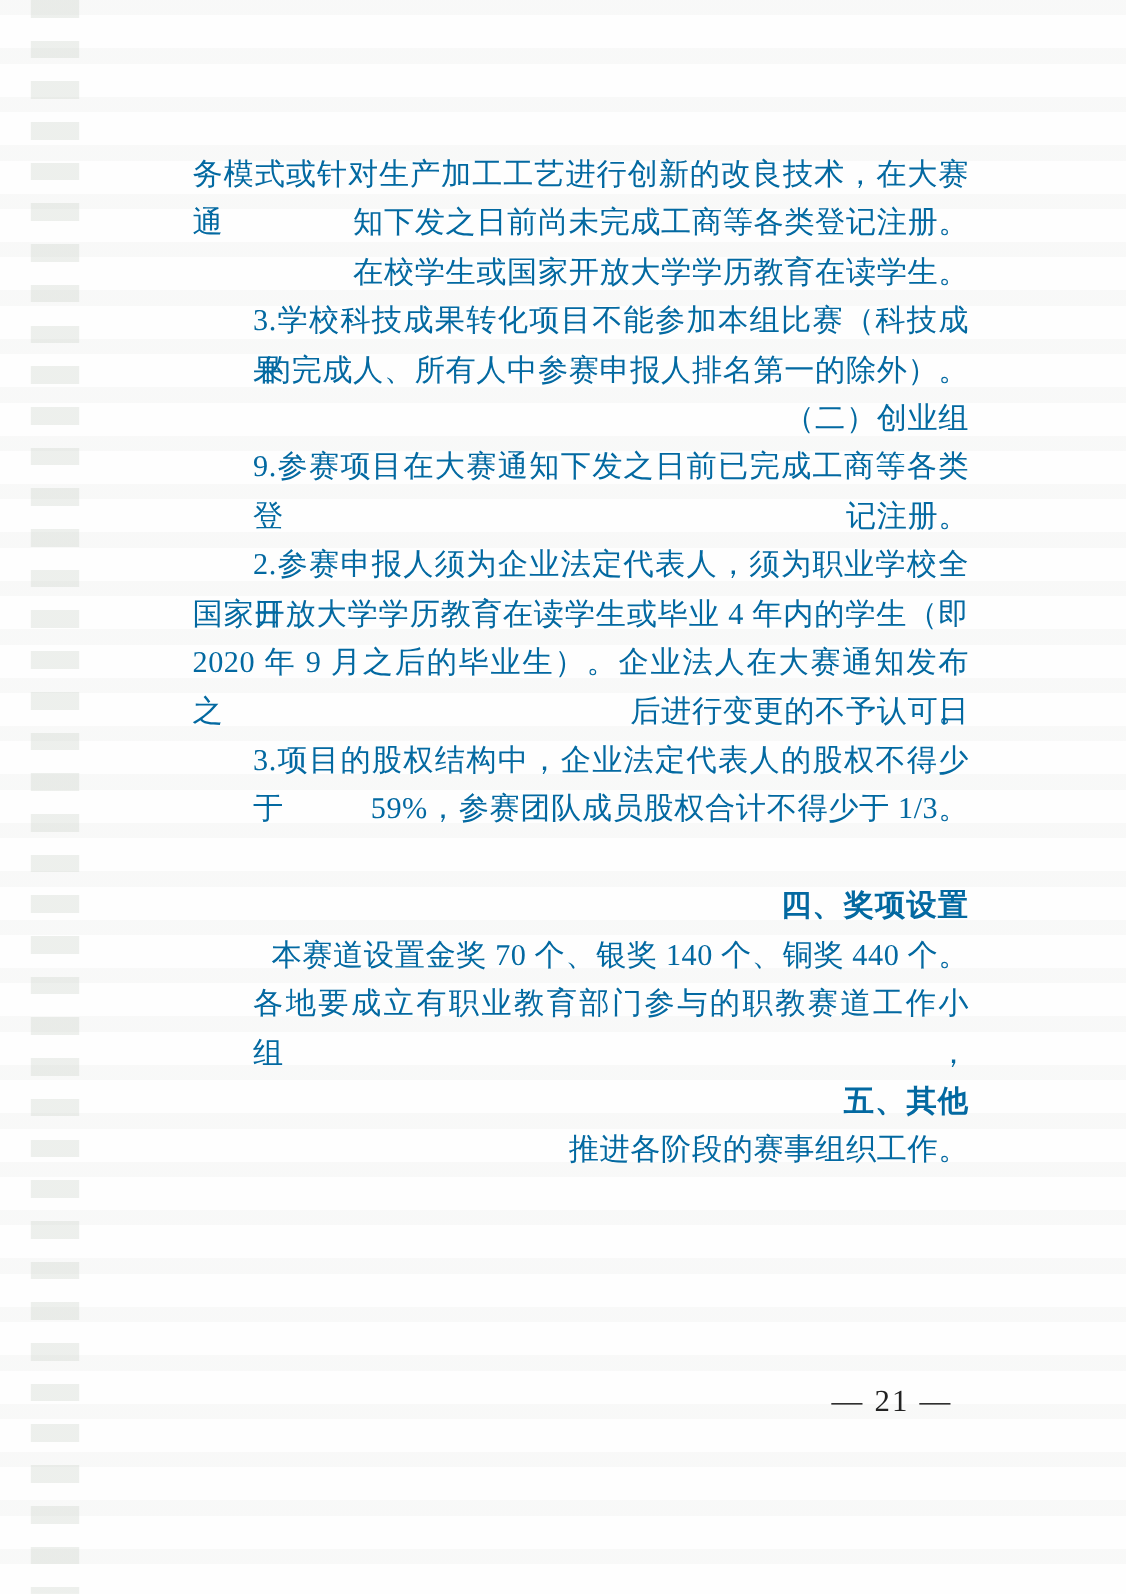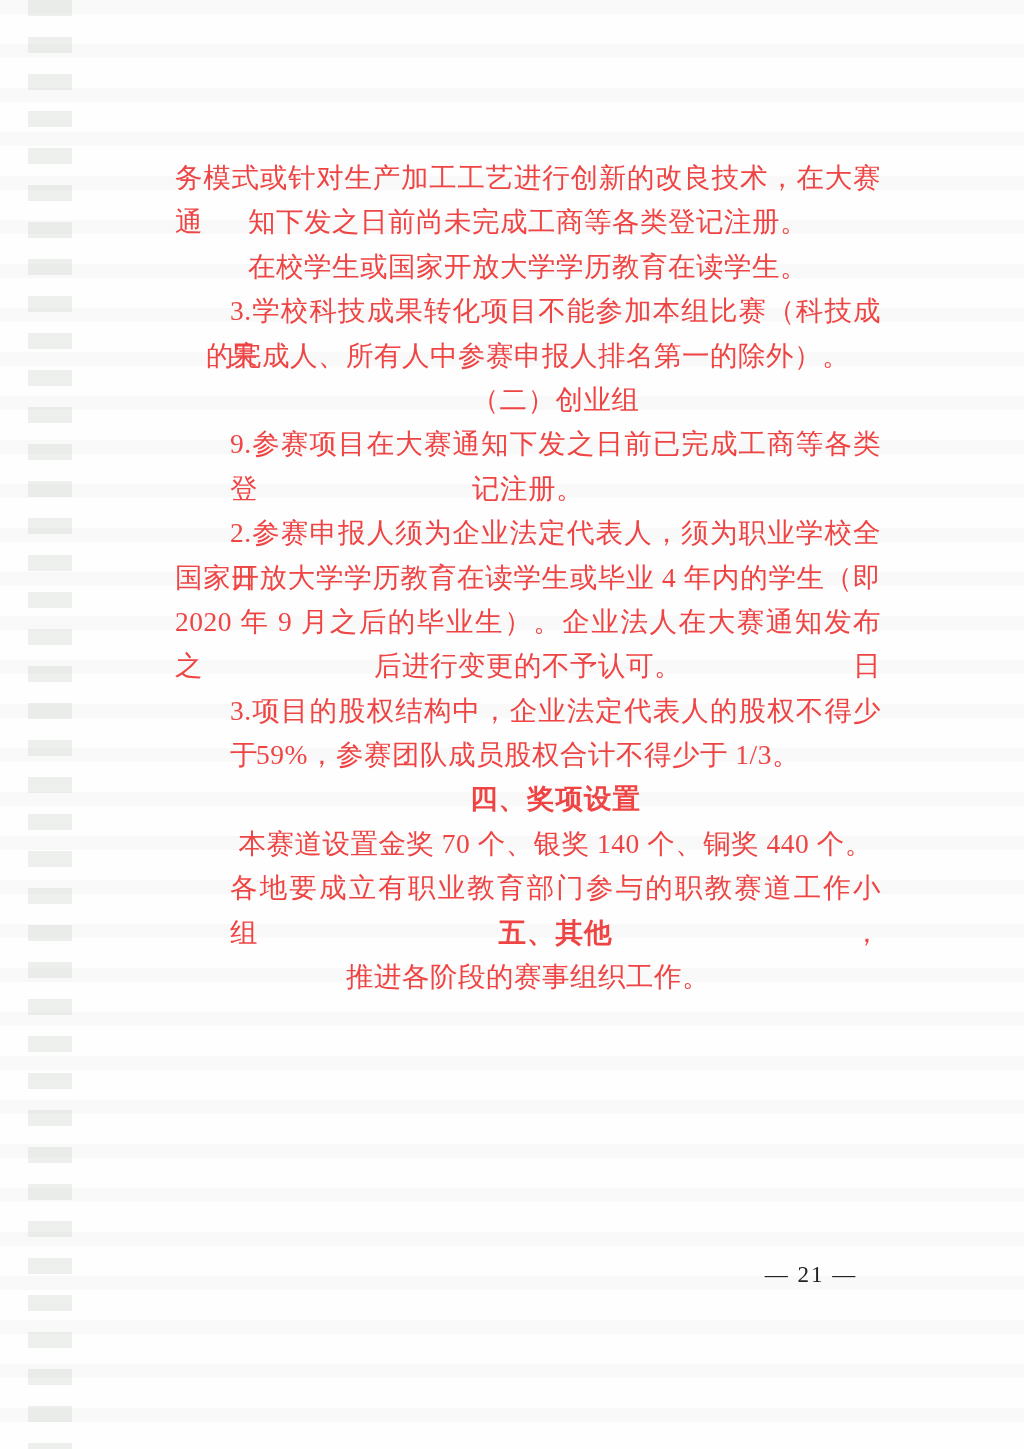--- a/index.html
+++ b/index.html
@@ -38,48 +38,48 @@
       rgba(198, 206, 196, 0.30) 0px,
       rgba(198, 206, 196, 0.30) 16px,
       rgba(255, 255, 255, 0) 16px,
       rgba(255, 255, 255, 0) 37px
     );
     pointer-events: none;
   }
   .doc-body {
     position: absolute;
     left: 175px;
-    top: 156px;
+    top: 136px;
     width: 706px;
-    color: #ef4444;
+    color: #0369a1;
   }
   .line {
     height: 44.4px;
     line-height: 44.4px;
     font-size: 27.5px;
     letter-spacing: 0.5px;
     white-space: nowrap;
-    text-align: center;
+    text-align: right;
   }
   .line.fill {
     white-space: normal;
     text-align: justify;
     text-align-last: justify;
   }
   .line.indent { padding-left: 55px; }
-  .line.bold { font-weight: bold; letter-spacing: 1px; }
+  .line.bold { font-weight: bold; letter-spacing: 1px; margin-top: 44px; }
   .page-number {
     position: absolute;
     left: 756px;
     top: 1258px;
     width: 110px;
     height: 34px;
     line-height: 34px;
     text-align: center;
-    font-size: 23px;
+    font-size: 28px;
     letter-spacing: 2px;
     color: #222222;
   }
 </style>
 </head>
 <body>
 
 <div class="page">
   <div class="scan-bands"></div>
   <div class="scan-strip"></div>

